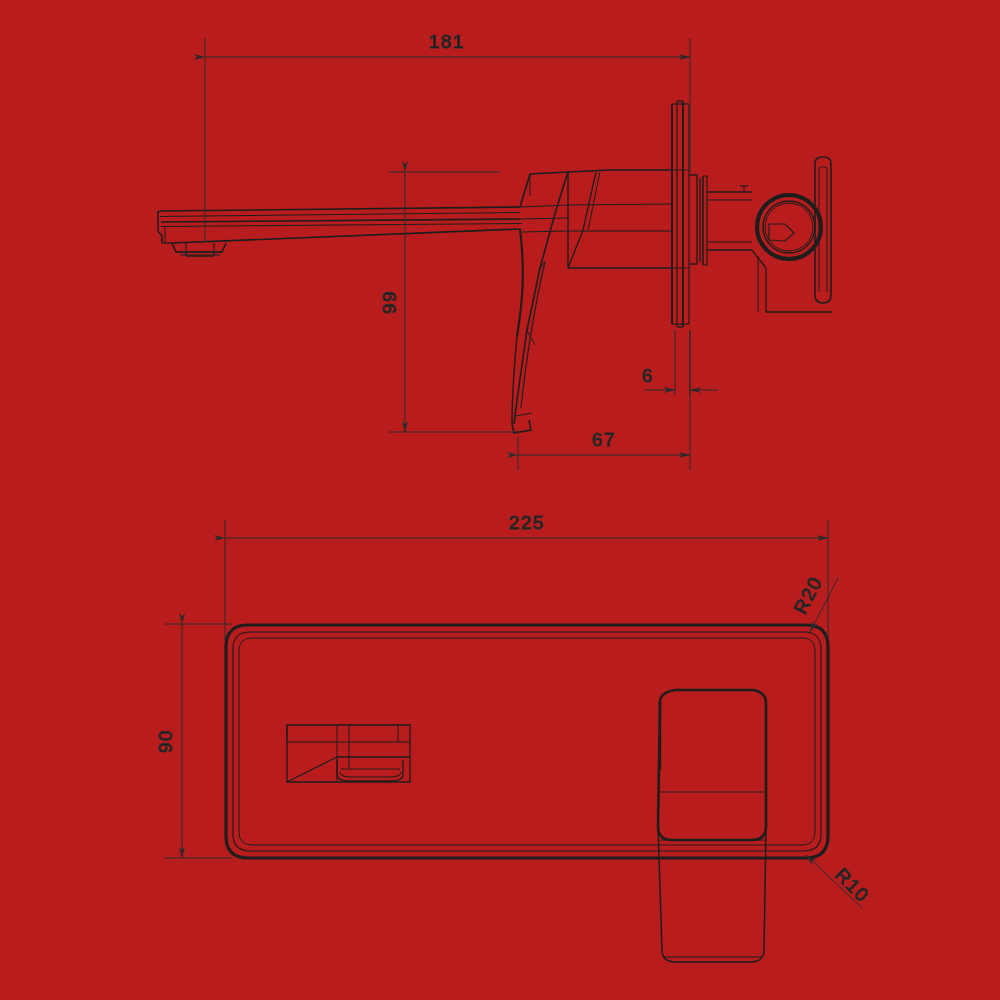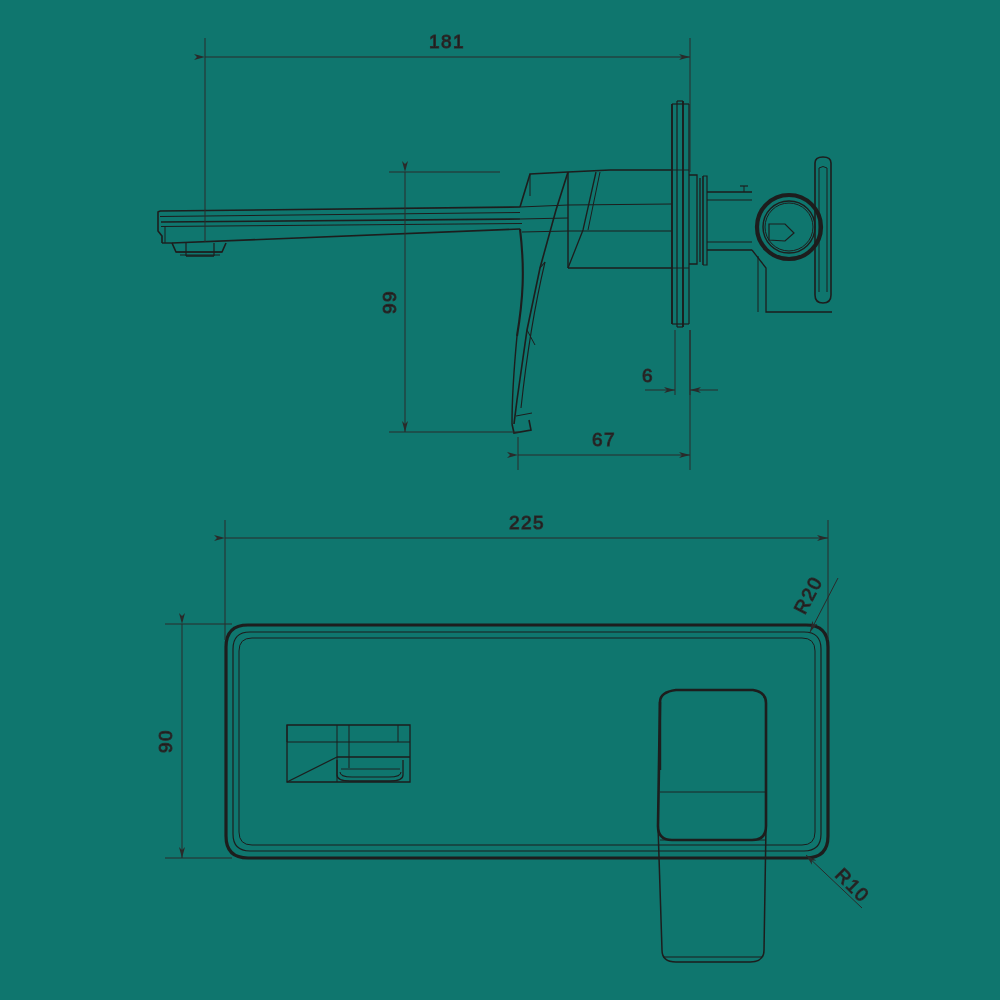--- a/index.html
+++ b/index.html
@@ -1,17 +1,17 @@
 <!DOCTYPE html>
 <html><head>
 <meta charset="utf-8">
 <style>
   html,body{margin:0;padding:0;background:#ffffff;}
   body{width:1000px;height:1000px;font-family:"Liberation Sans",sans-serif;}
-  #sheet{position:relative;width:1000px;height:1000px;background:#0f766e;overflow:hidden;}
+  #sheet{position:relative;width:1000px;height:1000px;background:#b91c1c;overflow:hidden;}
   svg{display:block;}
   .dimtxt{font-family:"Liberation Sans",sans-serif;font-size:19px;fill:#1a1a1a;letter-spacing:1.5px;}
 </style>
 </head>
 <body>
 
 <div id="sheet">
 <svg width="1000" height="1000" viewBox="0 0 1000 1000">
 
   <defs>

